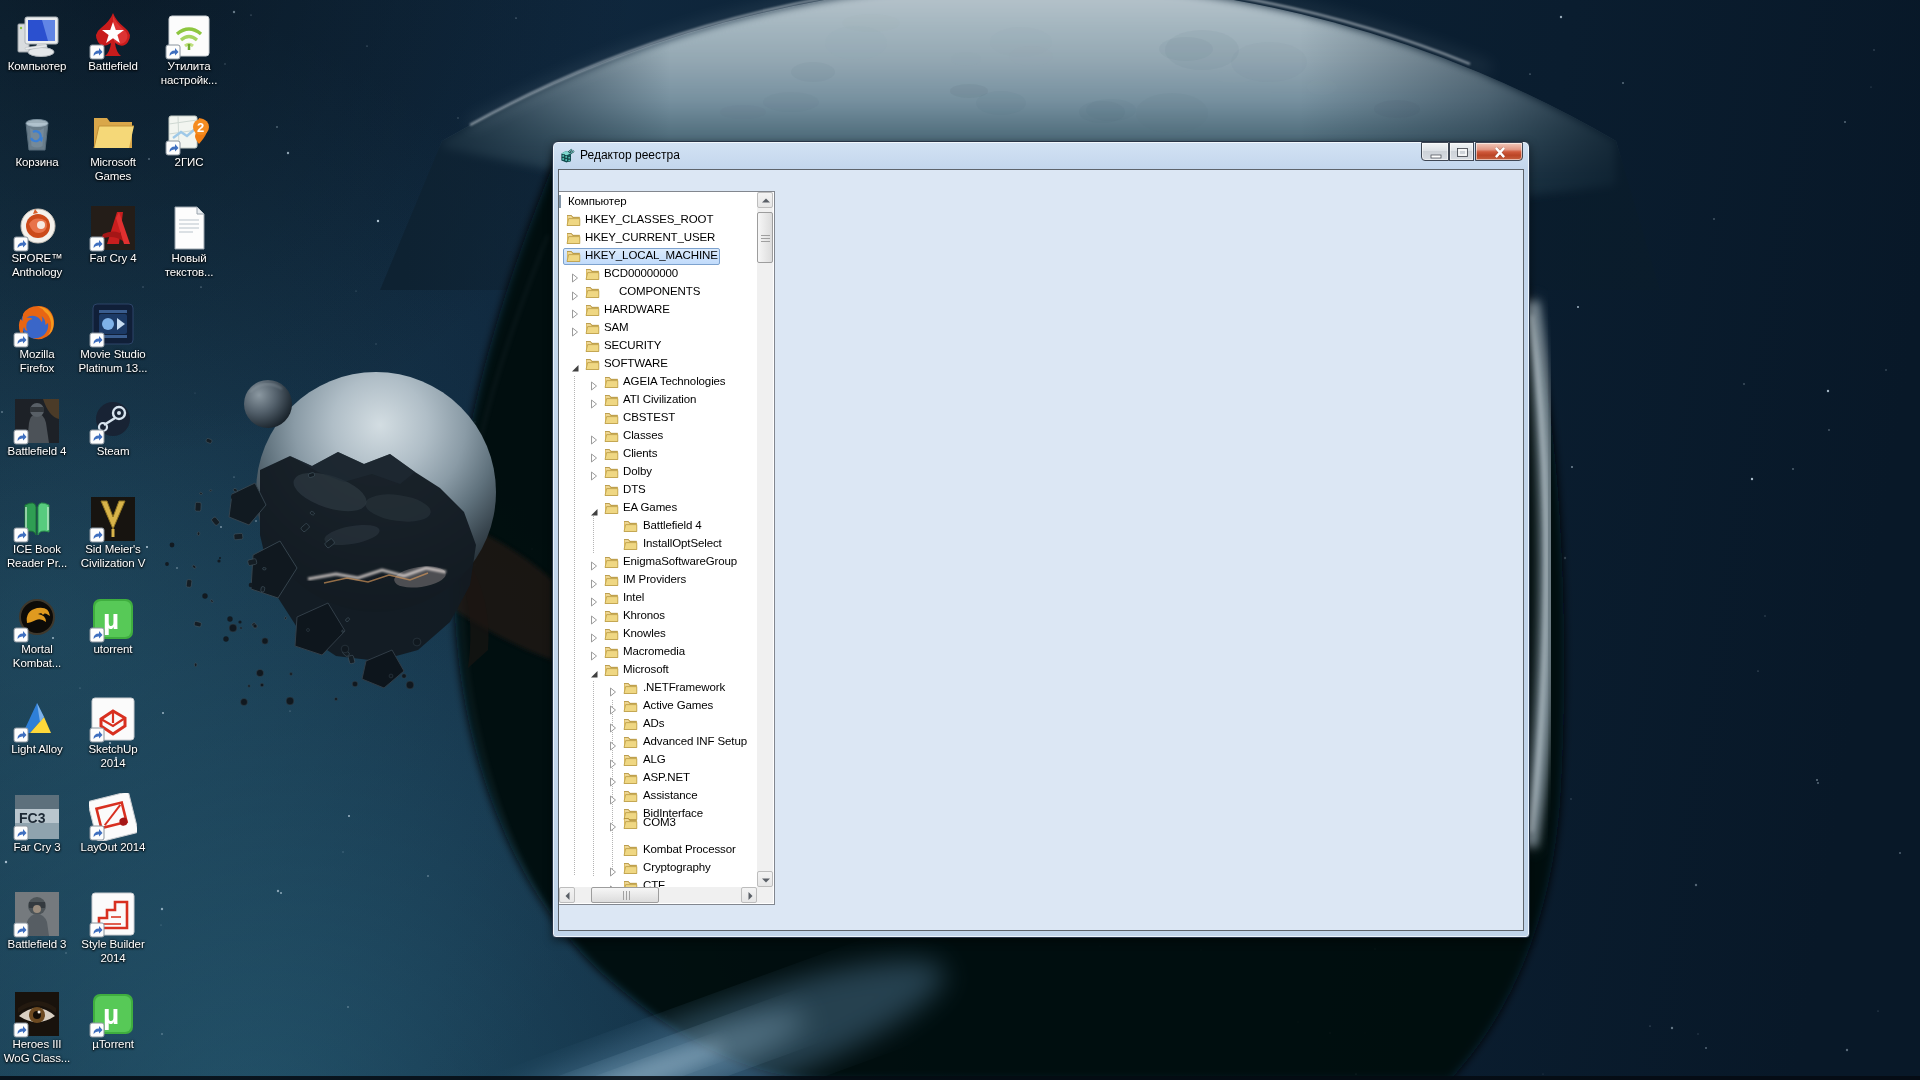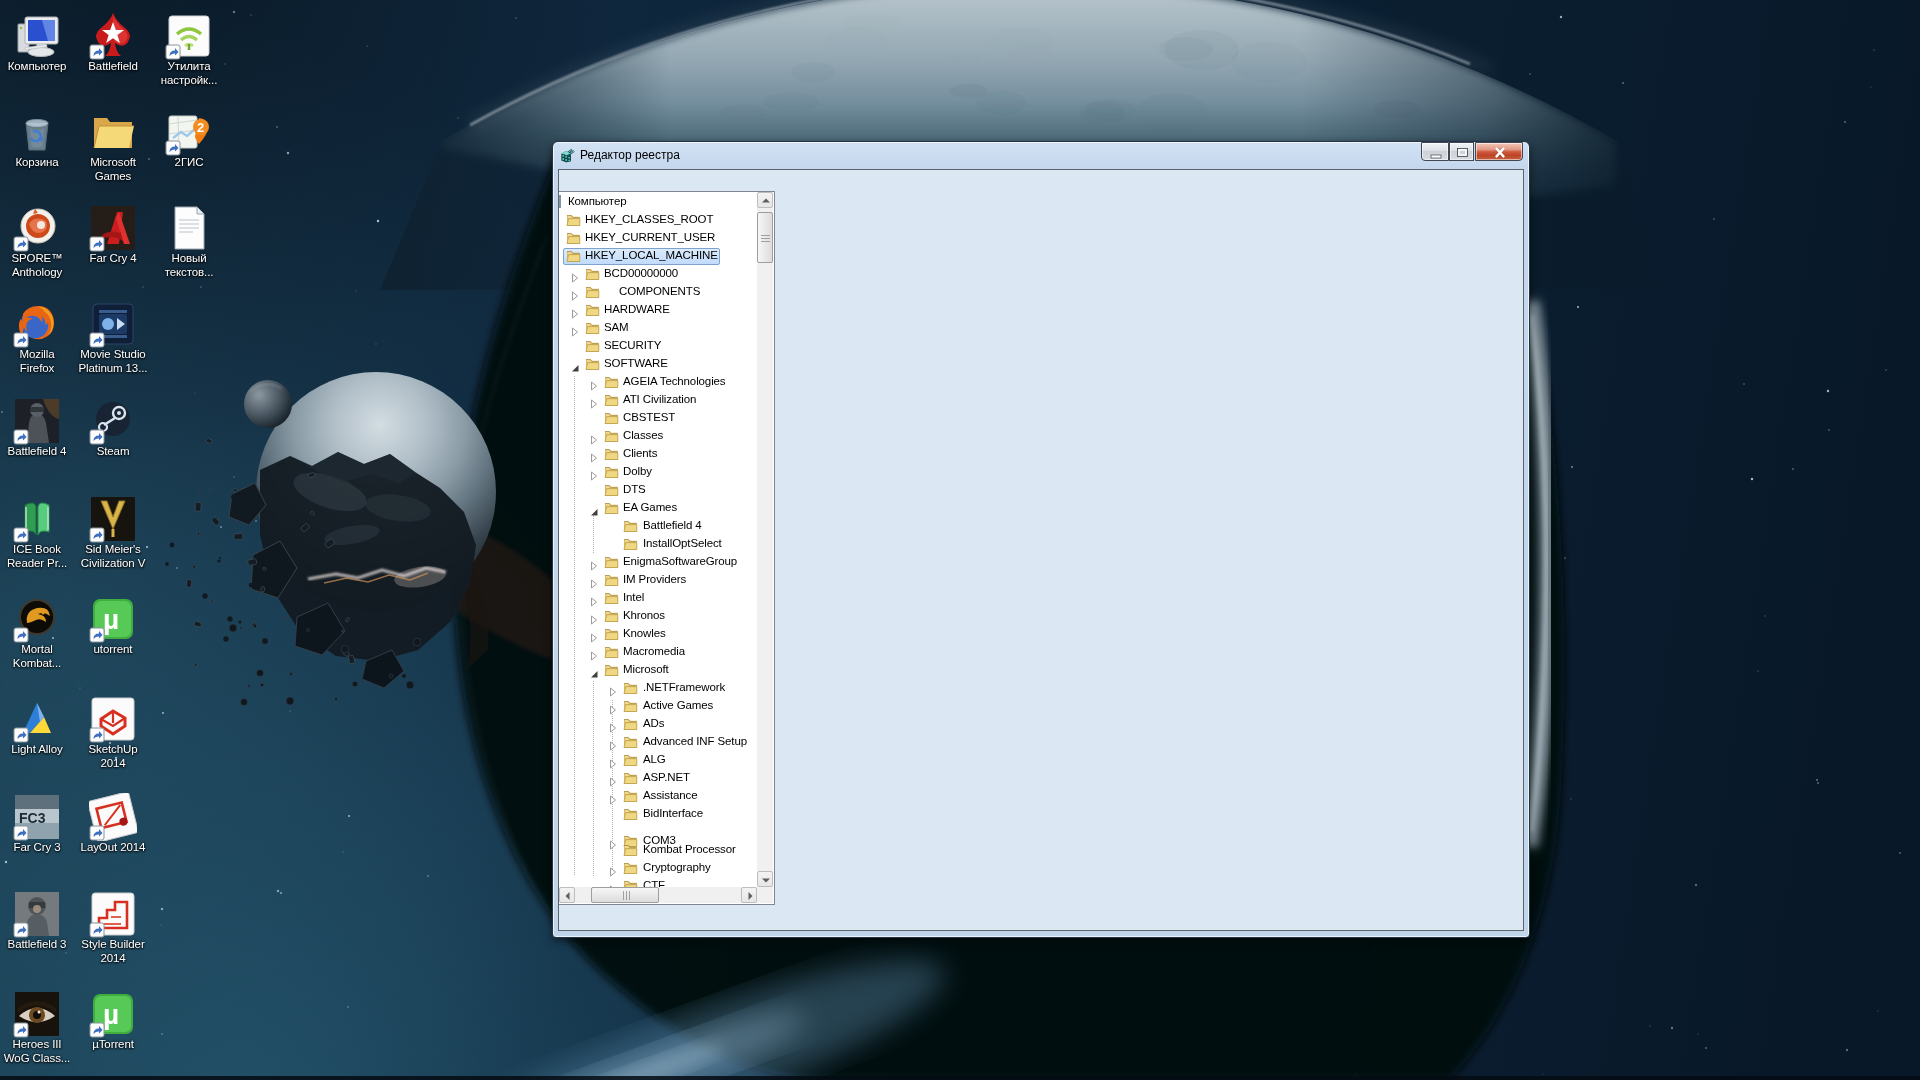--- a/index.html
+++ b/index.html
@@ -1252,21 +1252,21 @@
                 <path d="M1 2.5 h4.5 l1.5 1.8 H13.8 V12.5 H1 Z" fill="#d2ab45"></path>
                 <path d="M1.6 3.1 h3.6 l1.5 1.8 h7 V11.9 h-12 Z" fill="#eed795"></path>
                 <path d="M2.2 5.6 H13.8 V12.5 H1 Z" fill="#f9edb5"></path>
                 <path d="M2.2 5.6 H13.8 V12.5 H1 Z" fill="url(#fg)" opacity="0"></path>
                 <path d="M1 12.5 L2.6 5.6 H13.8 L13.8 12.5 Z" fill="#efd783"></path>
                 <path d="M1 12.5 L2.6 5.6 H13.8 L13.8 12.5 Z" fill="none" stroke="#b08f35" stroke-width=".7"></path>
                 <path d="M1 2.5 h4.5 l1.5 1.8 H13.8" fill="none" stroke="#a8862f" stroke-width=".7"></path>
               </svg></span>
             <span class="tt" style="left:84px">BidInterface</span>
           </div>
-          <div class="trow" style="top:640px">
+          <div class="trow" style="top:622px">
             <span class="exw" style="left:50px"><svg class="ex" width="8" height="10" viewBox="0 0 8 10">
                 <path d="M1.5 1 L6.5 5 L1.5 9 Z" fill="#ffffff" stroke="#9b9b9b"></path>
               </svg></span>
             <span class="fw" style="left:64px"><svg class="fi" width="15" height="14" viewBox="0 0 15 14">
                 <path d="M1 2.5 h4.5 l1.5 1.8 H13.8 V12.5 H1 Z" fill="#d2ab45"></path>
                 <path d="M1.6 3.1 h3.6 l1.5 1.8 h7 V11.9 h-12 Z" fill="#eed795"></path>
                 <path d="M2.2 5.6 H13.8 V12.5 H1 Z" fill="#f9edb5"></path>
                 <path d="M2.2 5.6 H13.8 V12.5 H1 Z" fill="url(#fg)" opacity="0"></path>
                 <path d="M1 12.5 L2.6 5.6 H13.8 L13.8 12.5 Z" fill="#efd783"></path>
                 <path d="M1 12.5 L2.6 5.6 H13.8 L13.8 12.5 Z" fill="none" stroke="#b08f35" stroke-width=".7"></path>

